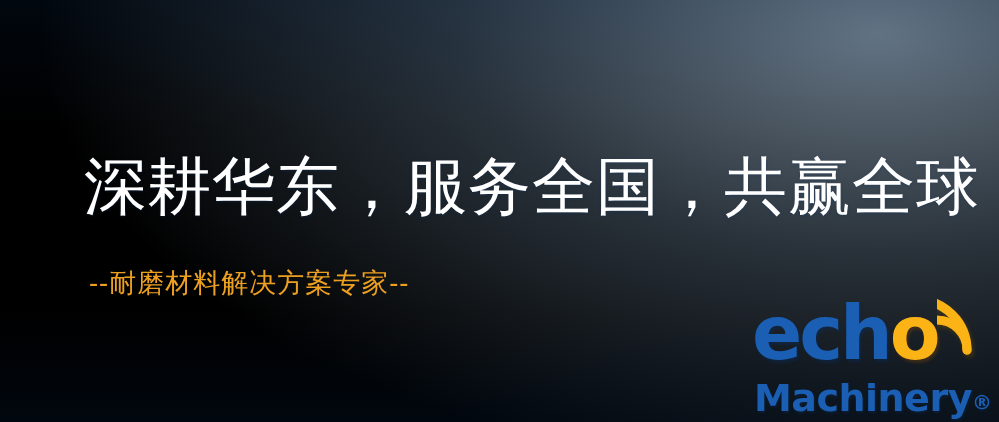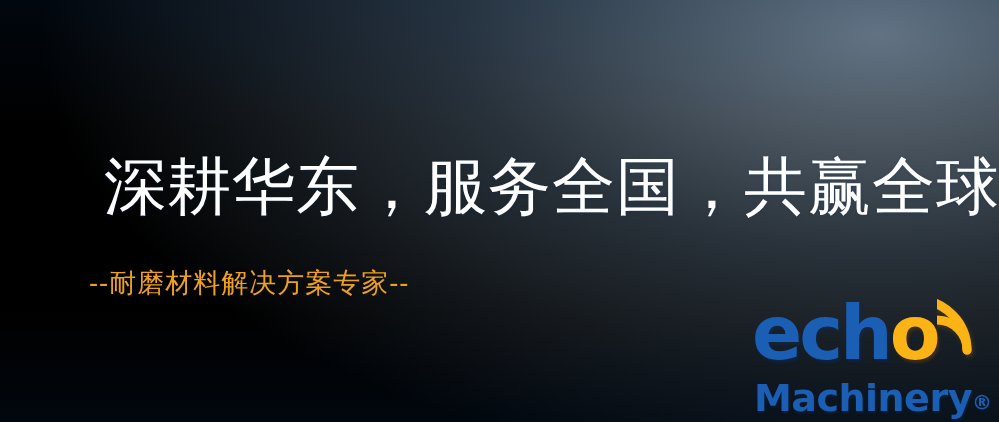--- a/index.html
+++ b/index.html
@@ -50,21 +50,20 @@
     left: 84px;
     top: 149px;
     width: 860px;
     color: #ffffff;
     font-family: "DejaVu Serif", "Liberation Serif", serif;
     font-size: 63px;
     line-height: 76px;
     letter-spacing: 1px;
     white-space: nowrap;
     text-shadow: 0 1px 3px rgba(8,52,104,0.35);
-    margin-left: 20px;
   }
 
   #subtitle {
     position: absolute;
     left: 89px;
     top: 266px;
     color: #eda020;
     font-family: "DejaVu Serif", "Liberation Serif", serif;
     font-size: 27px;
     line-height: 34px;

